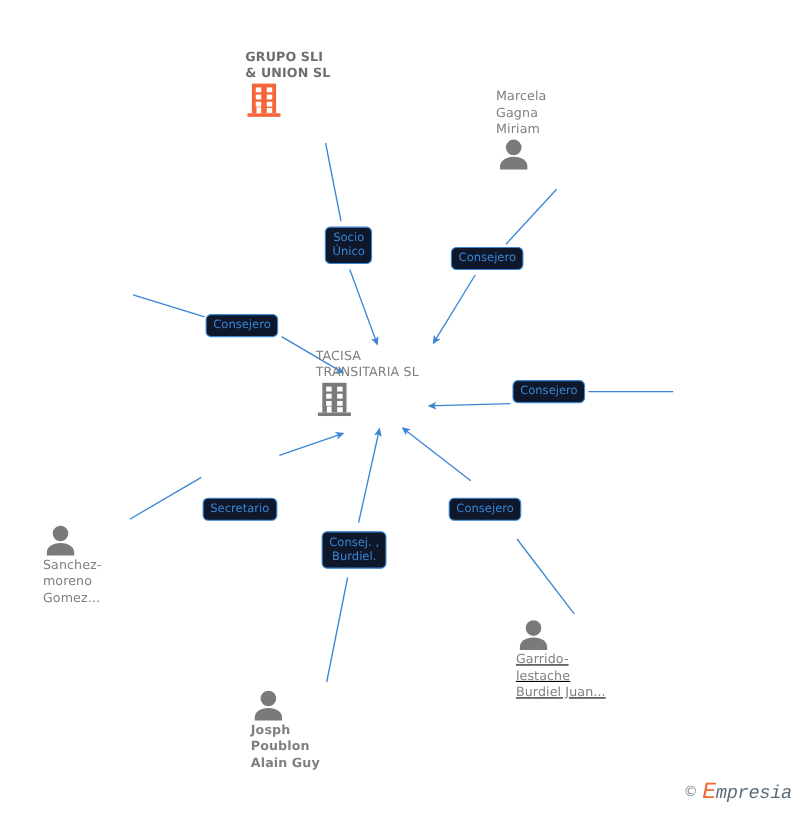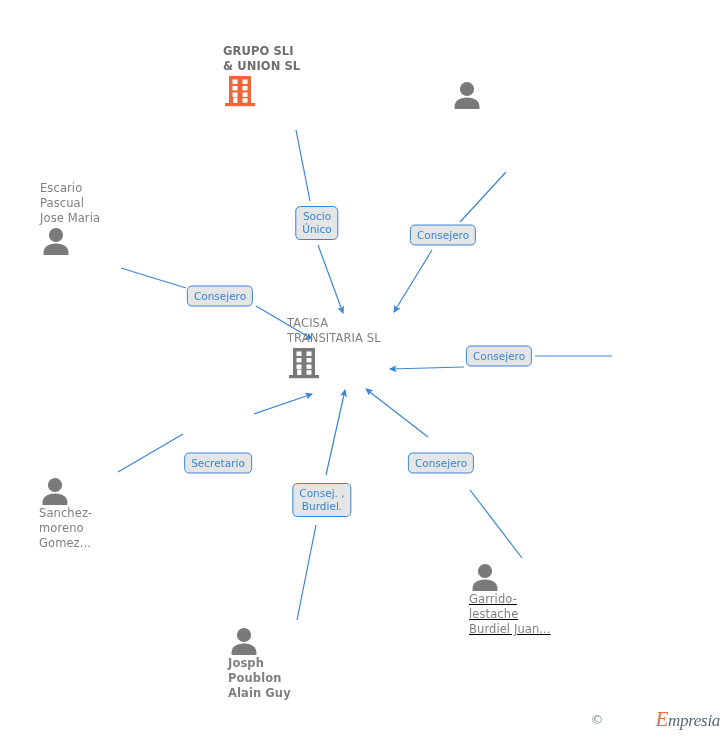--- a/index.html
+++ b/index.html
@@ -45,21 +45,21 @@
     display: block;
     line-height: 0;
   }
   .icon-wrap svg {
     display: inline-block;
   }
   .edge-label {
     position: absolute;
     border: 1px solid #3a86d4;
     border-radius: 5px;
-    background: #e5e5e5;
+    background: #0f172a;
     color: #3a86d4;
     font-size: 10.5px;
     line-height: 13px;
     padding: 3px 6px;
     text-align: center;
     white-space: pre-line;
     transform: translate(-50%, -50%);
   }
   #watermark {
     position: absolute;
@@ -67,26 +67,25 @@
     bottom: 8px;
     display: flex;
     align-items: center;
     gap: 4px;
   }
   #watermark .copy {
     color: #7e8a95;
     font-size: 13px;
   }
   #watermark .brand {
-    font-family: Liberation Serif, serif;
+    font-family: Liberation Mono, monospace;
     font-style: italic;
     font-size: 17px;
     color: #5a6b7a;
     letter-spacing: -0.3px;
-    margin-left: 48px;
   }
   #watermark .brand .cap {
     color: #ef6a35;
     font-size: 21px;
   }
 </style>
 </head>
 <body>
 
 <div id="canvas">
@@ -142,39 +141,31 @@
           <rect x="9.5" y="18.5" width="5" height="4.4"></rect>
           <rect x="19.5" y="18.5" width="5" height="4.4"></rect>
           <rect x="10.2" y="23.5" width="4.2" height="5.5"></rect>
           <rect x="19.5" y="24.2" width="5" height="4.4"></rect>
         </g>
       </svg>
     </span>
   </div>
 
   <div class="node" style="left:516px; top:80px;">
-    <span class="icon-wrap">
-      <svg width="32" height="30" viewBox="0 0 32 30">
-        <circle cx="16" cy="9" r="7.1" fill="#7a7a7a"></circle>
-        <path d="M16 17.6 C8.2 17.6 3.6 21.6 3.6 26.2 L3.6 29 L28.4 29 L28.4 26.2 C28.4 21.6 23.8 17.6 16 17.6 Z" fill="#7a7a7a"></path>
-      </svg>
-    </span>
-  </div>
-
-  <div class="node" style="left:105px; top:181px;">
-    <div class="node-label">Escario
-Pascual
-Jose Maria</div>
-    <span class="icon-wrap">
-      <svg width="32" height="30" viewBox="0 0 32 30">
-        <circle cx="16" cy="9" r="7.1" fill="#7a7a7a"></circle>
-        <path d="M16 17.6 C8.2 17.6 3.6 21.6 3.6 26.2 L3.6 29 L28.4 29 L28.4 26.2 C28.4 21.6 23.8 17.6 16 17.6 Z" fill="#7a7a7a"></path>
-      </svg>
-    </span>
-  </div>
+    <div class="node-label">Marcela
+Gagna
+Miriam</div>
+    <span class="icon-wrap">
+      <svg width="32" height="30" viewBox="0 0 32 30">
+        <circle cx="16" cy="9" r="7.1" fill="#7a7a7a"></circle>
+        <path d="M16 17.6 C8.2 17.6 3.6 21.6 3.6 26.2 L3.6 29 L28.4 29 L28.4 26.2 C28.4 21.6 23.8 17.6 16 17.6 Z" fill="#7a7a7a"></path>
+      </svg>
+    </span>
+  </div>
+
 
 
   <div class="node" style="left:104px; top:476px;">
     <span class="icon-wrap">
       <svg width="32" height="30" viewBox="0 0 32 30">
         <circle cx="16" cy="9" r="7.1" fill="#7a7a7a"></circle>
         <path d="M16 17.6 C8.2 17.6 3.6 21.6 3.6 26.2 L3.6 29 L28.4 29 L28.4 26.2 C28.4 21.6 23.8 17.6 16 17.6 Z" fill="#7a7a7a"></path>
       </svg>
     </span>
     <div class="node-label">Sanchez-

